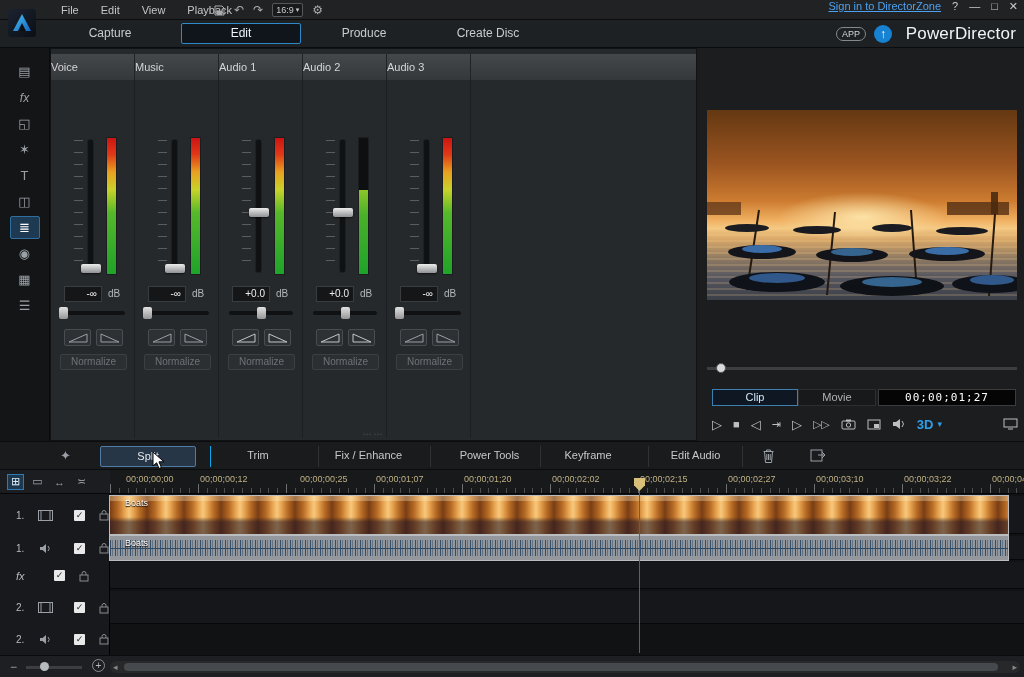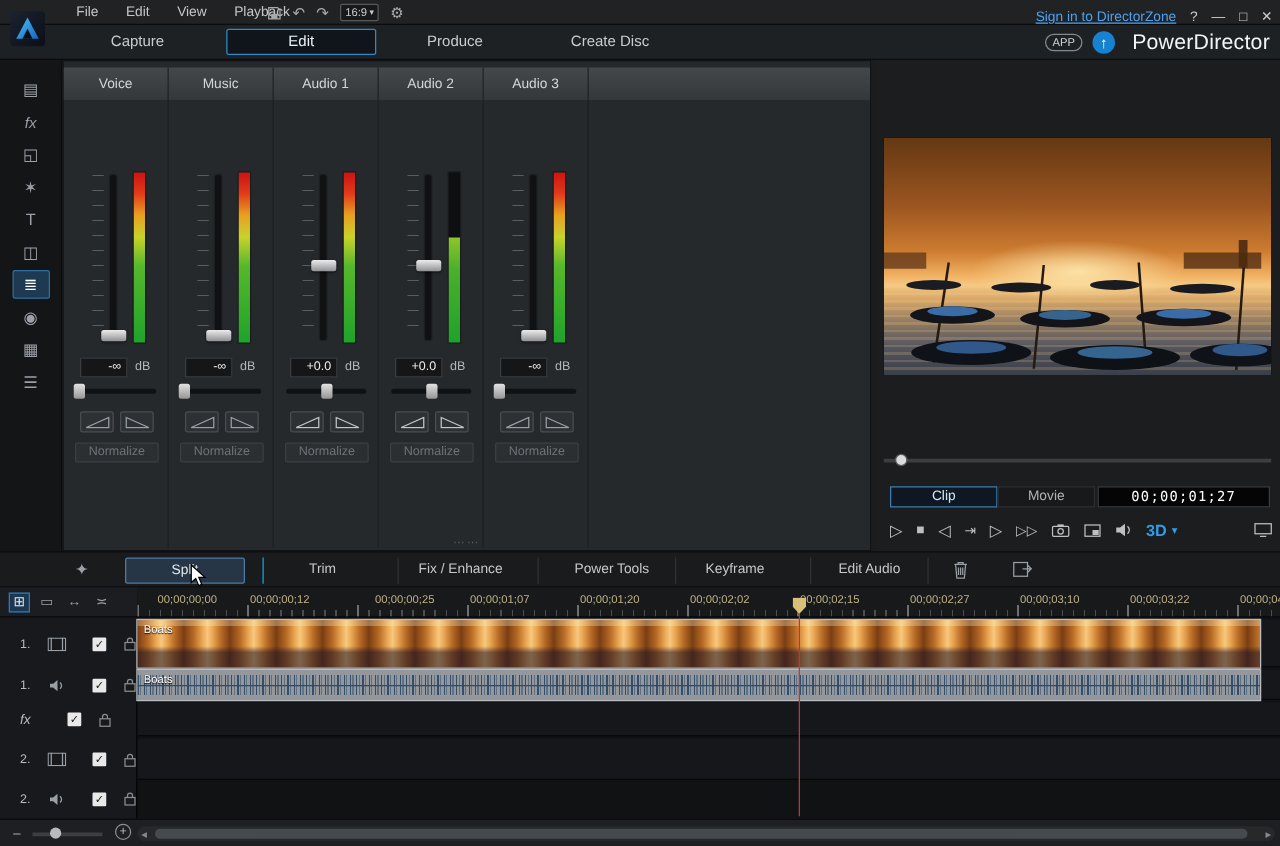--- a/index.html
+++ b/index.html
@@ -15,21 +15,21 @@
   #titlebar { position:absolute; top:0; left:0; width:1024px; height:20px;
     background:#202224; border-bottom:1px solid #0b0c0d; }
   #menus { position:absolute; left:50px; top:0; height:20px; display:flex; align-items:center; }
   #menus span { padding:0 11px; color:#c4c6c8; cursor:default; }
   #tb-icons { position:absolute; left:214px; top:0; height:20px; display:flex; align-items:center; gap:9px; color:#a8abad; }
   #tb-icons .g { font-size:12px; line-height:20px; }
   #aspect-box { border:1px solid #55585b; background:#17191b; height:14px; padding:0 3px;
     display:flex; align-items:center; gap:2px; font-size:9px; color:#c8cacc; border-radius:2px; }
   #proj-title { position:absolute; left:362px; top:0; width:300px; height:20px;
     text-align:center; line-height:20px; color:#b9bcbe; }
-  #tb-right { position:absolute; right:6px; top:0; height:20px; display:flex; align-items:flex-end; gap:11px; }
+  #tb-right { position:absolute; right:6px; top:0; height:20px; display:flex; align-items:flex-start; gap:11px; }
   #signin { color:#4da2f0; text-decoration:underline; }
   .winbtn { color:#c9cccd; font-size:11px; }
 
   
   #app-logo { position:absolute; left:8px; top:9px; width:28px; height:28px; z-index:30;
     background:linear-gradient(135deg,#1b2330,#0b0f16); border-radius:3px; }
 
   
   #tabbar { position:absolute; top:20px; left:0; width:1024px; height:28px;
     background:#1e2124; border-bottom:1px solid #0b0c0d; }
@@ -49,21 +49,21 @@
     color:#9aa0a6; font-size:13px; border:1px solid transparent; border-radius:2px; }
   .room:first-child { margin-top:12px; }
   .room.active { background:#1d3a52; border-color:#2f6e9e; color:#ffffff; }
   .room .fxg { font-style:italic; font-size:12px; }
 
   
   #mixer { position:absolute; top:48px; left:50px; width:647px; height:393px;
     background:#26292c; border:1px solid #101214; }
   #mx-header { position:absolute; top:5px; left:0; width:645px; height:26px;
     background:linear-gradient(#45484b,#35383b); display:flex; }
-  .mx-hcell { width:84px; height:26px; line-height:26px; text-align:center; color:#d3d5d7;
+  .mx-hcell { width:84px; height:26px; line-height:26px; color:#d3d5d7;
     border-right:1px solid #202224; font-size:11px; }
   .mx-hcell.rest { flex:1; border-right:none; }
   .channel { position:absolute; top:31px; width:84px; height:358px; border-right:1px solid rgba(0,0,0,.25); }
   .fader-ticks { position:absolute; left:23px; top:60px; width:9px; height:132px;
     background:repeating-linear-gradient(180deg,#5a5d60 0 1px,transparent 1px 12px); }
   .fader-track { position:absolute; left:37px; top:60px; width:5px; height:132px;
     background:#0f1113; border-radius:2px; box-shadow:0 0 0 1px #1d1f21; }
   .fader-handle { position:absolute; left:30px; width:20px; height:9px; border-radius:2px;
     background:linear-gradient(#ececec,#8f9194); box-shadow:0 1px 2px rgba(0,0,0,.6); }
   .pos-min .fader-handle { top:184px; }
@@ -177,21 +177,21 @@
     outline:1px solid #b9bdc1; overflow:hidden; }
   #clip-audio1 .wave { position:absolute; left:0; right:0; top:4px; bottom:4px;
     background:repeating-linear-gradient(90deg, rgba(34,66,98,.85) 0 1px, rgba(148,152,156,0) 1px 2px,
       rgba(34,66,98,.45) 2px 3px, rgba(148,152,156,0) 3px 5px); }
   #clip-audio1 .midline { position:absolute; left:0; right:0; top:50%; height:1px; background:#2e4a64; }
   #clip-music { position:absolute; left:90px; top:0; width:808px; height:26px; background:#4e8ec6;
     border:1px solid #24507e; overflow:hidden; }
   #clip-music .wave { position:absolute; left:2px; right:2px; top:10px; bottom:3px;
     background:repeating-linear-gradient(90deg, rgba(16,56,104,.9) 0 1px, rgba(125,178,224,.55) 1px 2px,
       rgba(16,56,104,.55) 2px 3px, rgba(78,142,198,0) 3px 4px); }
-  .clip-label { position:absolute; left:5px; top:2px; font-size:9px; color:#fff;
+  .clip-label { position:absolute; left:15px; top:2px; font-size:9px; color:#fff;
     text-shadow:0 1px 1px #000; white-space:nowrap; }
   #clip-music .clip-label { color:#0a0d12; text-shadow:none; font-size:9px; max-width:790px; overflow:hidden; }
 
   #playhead-flag { position:absolute; left:634px; top:8px; width:11px; height:13px; background:#d8c078;
     clip-path:polygon(0 0,100% 0,100% 55%,50% 100%,0 55%); z-index:40; }
   #playhead-line { position:absolute; left:639px; top:19px; width:1px; height:164px; background:#d03030; z-index:39; }
 
   #tl-bottom { position:absolute; left:0; bottom:0; width:1024px; height:22px; background:#1d1f22;
     border-top:1px solid #0a0b0c; }
   #zoom-minus { position:absolute; left:10px; top:4px; color:#9aa0a6; font-size:12px; }

